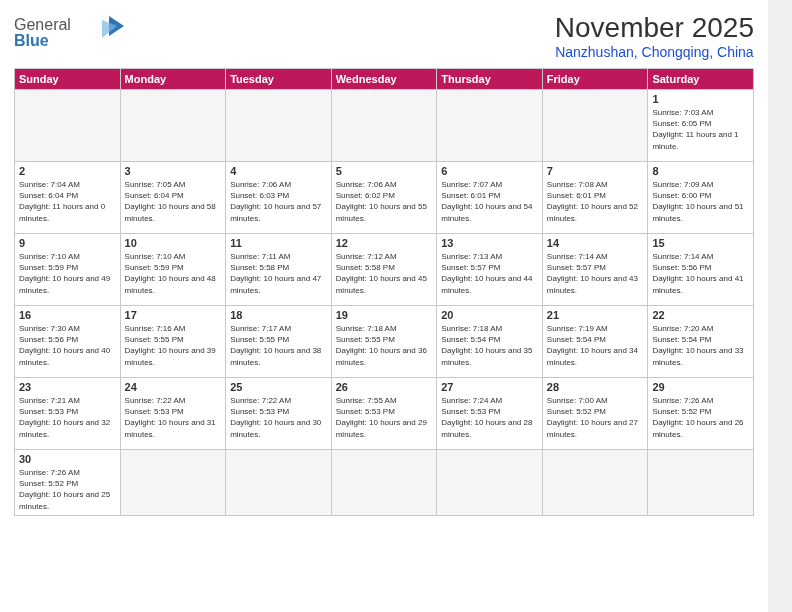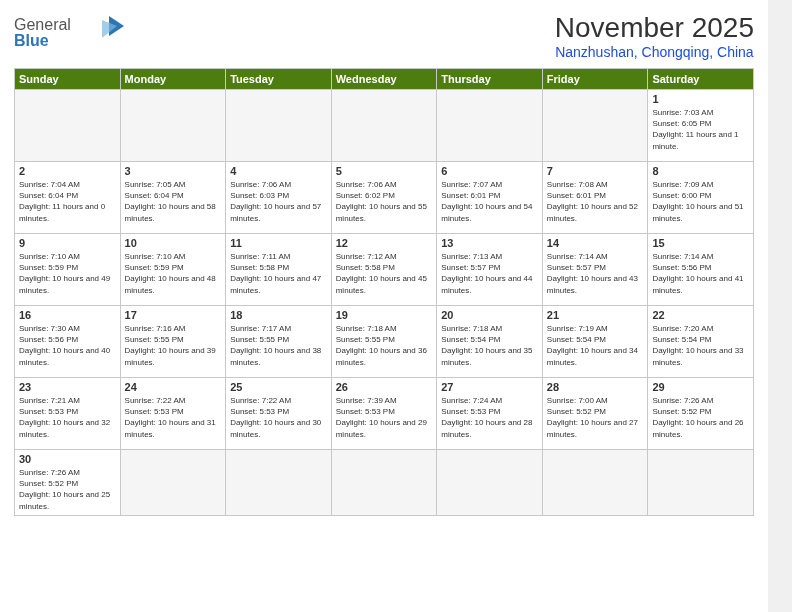--- a/index.html
+++ b/index.html
@@ -38,21 +38,21 @@
     .subtitle {
       font-size: 14px;
       color: #1d4ed8;
     }
     .calendar {
       width: 100%;
       border-collapse: collapse;
       font-size: 8.5px;
     }
     .calendar th {
-      background: #4d7c0f;
+      background: #be185d;
       color: white;
       padding: 4px 4px;
       text-align: left;
       font-size: 11px;
       font-weight: bold;
       border: 1px solid #c8c8c8;
     }
     .calendar td {
       border: 1px solid #c8c8c8;
       vertical-align: top;
@@ -231,21 +231,21 @@
         <td>
           <span class="day-number">24</span>
           <div class="day-info">Sunrise: <span>7:22 AM</span><br>Sunset: <span>5:53 PM</span><br>Daylight: <span>10 hours and 31 minutes.</span></div>
         </td>
         <td>
           <span class="day-number">25</span>
           <div class="day-info">Sunrise: <span>7:22 AM</span><br>Sunset: <span>5:53 PM</span><br>Daylight: <span>10 hours and 30 minutes.</span></div>
         </td>
         <td>
           <span class="day-number">26</span>
-          <div class="day-info">Sunrise: <span>7:39 AM</span><br>Sunset: <span>5:53 PM</span><br>Daylight: <span>10 hours and 29 minutes.</span></div>
+          <div class="day-info">Sunrise: <span>7:55 AM</span><br>Sunset: <span>5:53 PM</span><br>Daylight: <span>10 hours and 29 minutes.</span></div>
         </td>
         <td>
           <span class="day-number">27</span>
           <div class="day-info">Sunrise: <span>7:24 AM</span><br>Sunset: <span>5:53 PM</span><br>Daylight: <span>10 hours and 28 minutes.</span></div>
         </td>
         <td>
           <span class="day-number">28</span>
           <div class="day-info">Sunrise: <span>7:00 AM</span><br>Sunset: <span>5:52 PM</span><br>Daylight: <span>10 hours and 27 minutes.</span></div>
         </td>
         <td>

